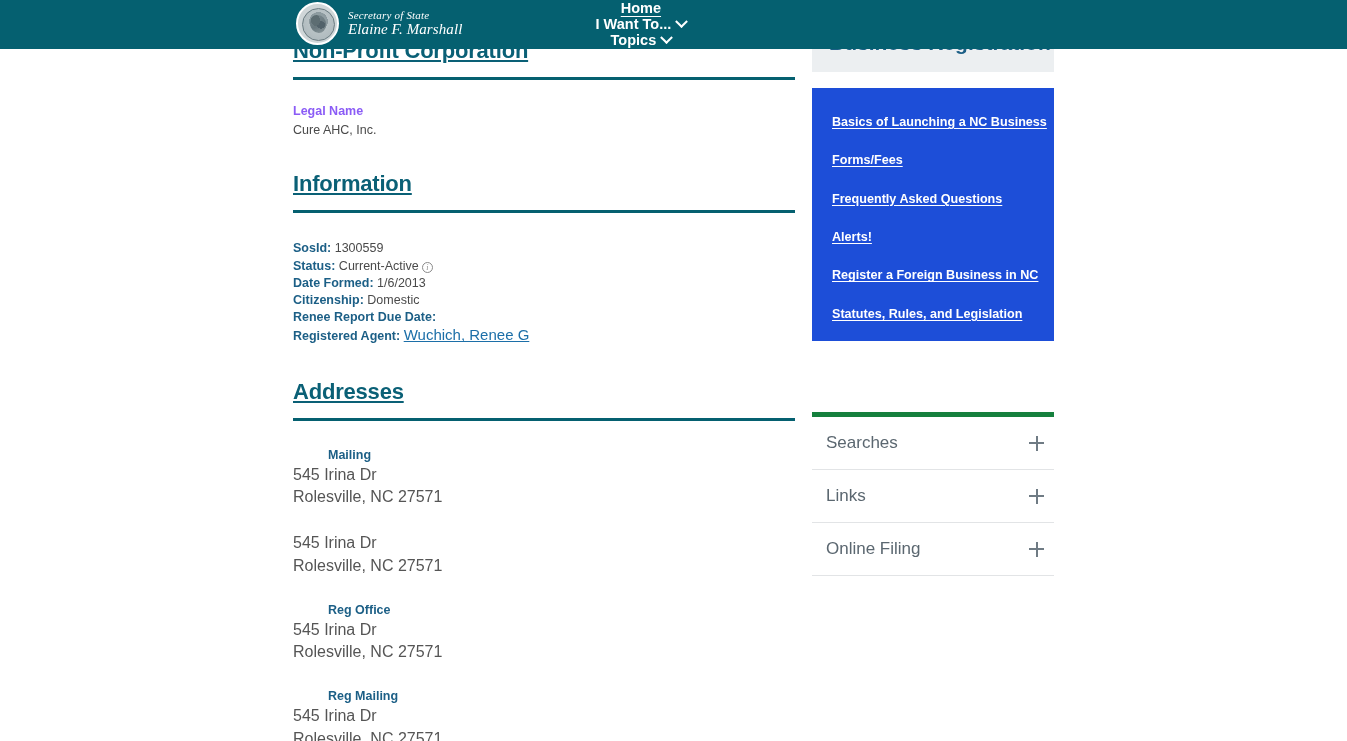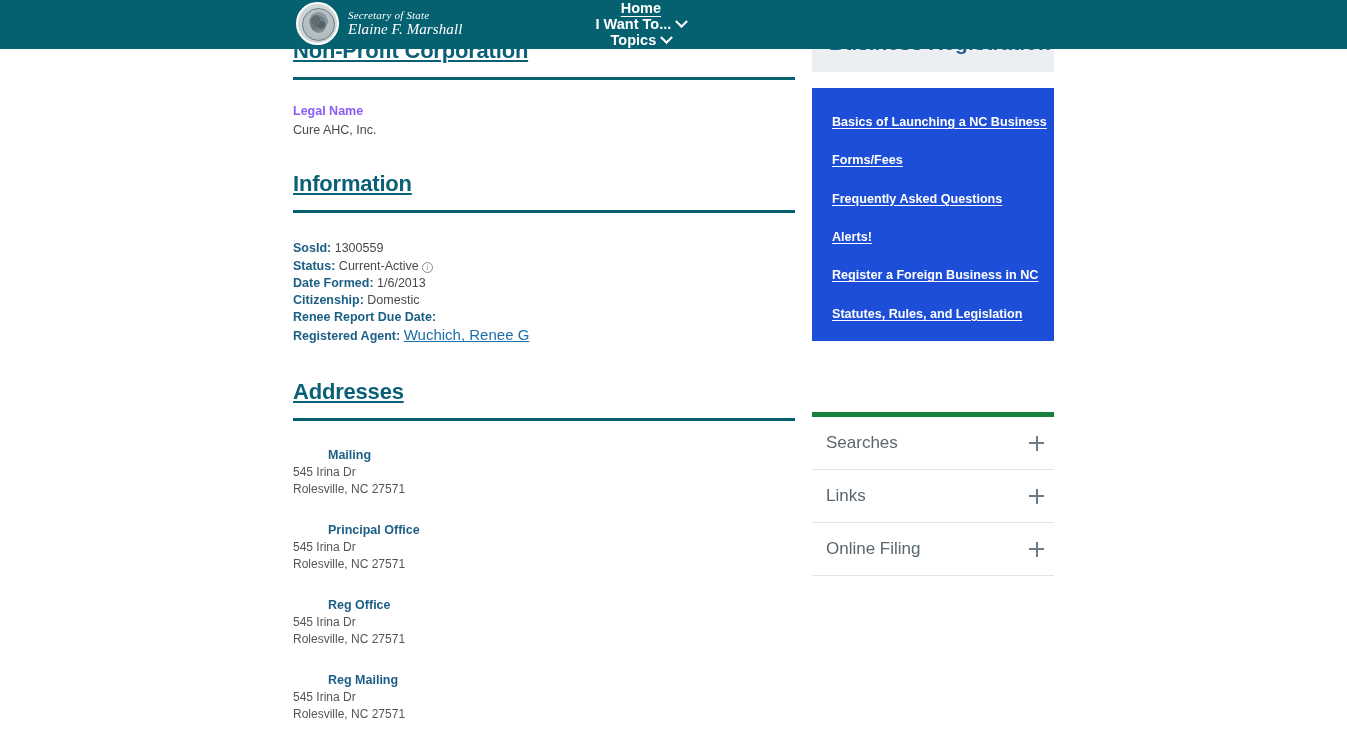--- a/index.html
+++ b/index.html
@@ -219,21 +219,21 @@
   .addr-group { margin-top: 23px; }
   .addr-group:first-child { margin-top: 25px; }
   .addr-title {
     font-size: 12.5px;
     font-weight: bold;
     color: #1c5f86;
     line-height: 1.45;
     padding-left: 35px;
   }
   .addr-line {
-    font-size: 12px;
+    font-size: 16px;
     color: #555555;
     line-height: 1.42;
   }
 
   
   .sidebar {
     position: absolute;
     left: 812px;
     top: 0;
     width: 242px;
@@ -400,21 +400,20 @@
     <h2 class="section-title" style="margin-top:33px;">Addresses</h2>
     <div class="rule"></div>
 
     <div>
       <div class="addr-group">
         <div class="addr-title">Mailing</div>
         <div class="addr-line">545 Irina Dr</div>
         <div class="addr-line">Rolesville,  NC  27571</div>
       </div>
       <div class="addr-group">
-        <div class="addr-title">Principal Office</div>
         <div class="addr-line">545 Irina Dr</div>
         <div class="addr-line">Rolesville,  NC  27571</div>
       </div>
       <div class="addr-group">
         <div class="addr-title">Reg Office</div>
         <div class="addr-line">545 Irina Dr</div>
         <div class="addr-line">Rolesville,  NC  27571</div>
       </div>
       <div class="addr-group">
         <div class="addr-title">Reg Mailing</div>

